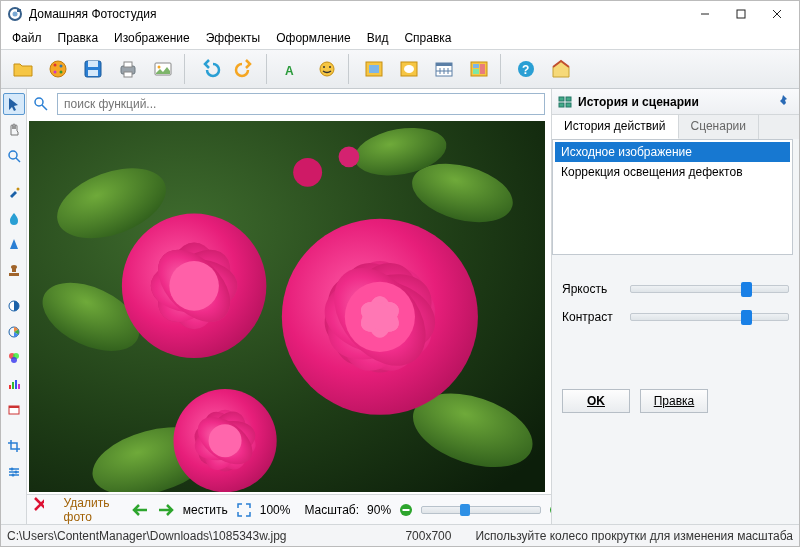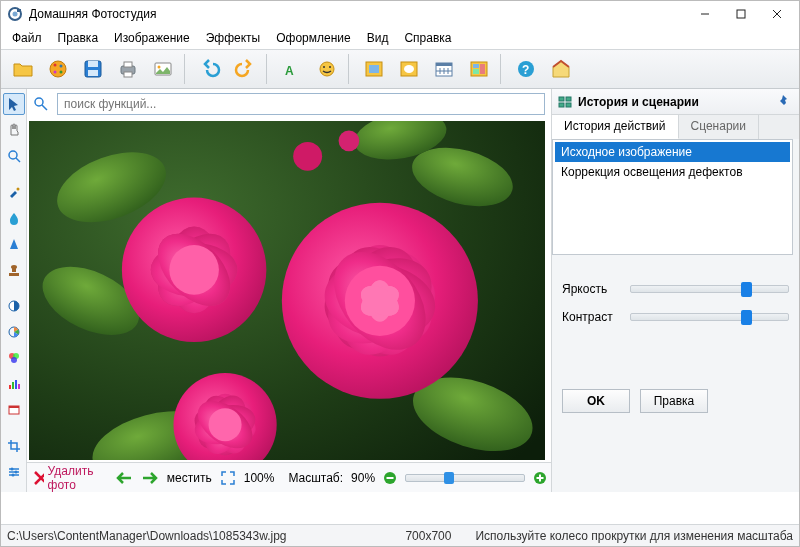--- a/index.html
+++ b/index.html
@@ -26,21 +26,21 @@
   .center { flex:1; display:flex; flex-direction:column; min-width:0; }
   .searchrow { height:30px; display:flex; align-items:center; padding:4px 6px 4px 4px; gap:6px; }
   .searchrow .mag { width:20px; height:20px; display:flex;align-items:center;justify-content:center; }
   .searchrow input { flex:1; height:22px; border:1px solid #9db7cf; padding:0 6px; font-size:12px; outline:none; color:#777; }
 
   .canvas-holder { flex:1; min-height:0; background:#fff; display:flex; align-items:flex-start; justify-content:flex-start; padding:2px 6px 2px 2px; overflow:hidden; }
   .canvas { width:100%; height:100%; position:relative; }
   .canvas svg { width:100%; height:100%; display:block; }
 
   .bottombar { height:30px; border-top:1px solid #d3d7da; display:flex; align-items:center; gap:8px; padding:0 6px; background:#f8f9fb;}
-  .bottombar .del { display:flex; align-items:center; gap:4px; color:#be185d; }
+  .bottombar .del { display:flex; align-items:flex-start; gap:20px; color:#a16207; }
   .bottombar .navbtn { width:22px; height:22px; display:flex; align-items:center;justify-content:center;}
   .zoomtrack { flex:0 0 120px; height:8px; border:1px solid #b8c2cb; border-radius:2px; background:linear-gradient(#eef1f4,#dfe4e8); position:relative; }
   .zoomtrack .thumb { position:absolute; top:-3px; left:38px; width:10px; height:12px; background:#2f90e5; border-radius:2px; }
 
   .rightpanel { width:248px; border-left:1px solid #d3d7da; background:#f3f5f7; display:flex; flex-direction:column; }
   .panel-hdr { height:26px; background:linear-gradient(#f9fafc,#eef0f3); border-bottom:1px solid #d3d7da; display:flex; align-items:center; padding:12px 6px; font-weight:bold; gap:6px; }
   .panel-hdr .hicon{ width:14px; height:14px; display:flex; }
   .panel-hdr .pin { width:16px; height:16px; margin-left:auto; color:#2a6ab5;}
 
   .tabs { display:flex; height:24px; background:#edeff1; }
@@ -53,23 +53,23 @@
   .history-item.sel { background:#1778d1; color:#fff; }
 
   .panel2 { margin-top:4px; }
   .panel2-body { padding:8px 10px; }
   .sliderrow { display:flex; align-items:center; height:28px; gap:8px; }
   .sliderrow .lbl { width:60px; }
   .track { flex:1; height:8px; border:1px solid #c2c9d0; border-radius:2px; background:linear-gradient(#eef1f4,#dfe4e8); position:relative; }
   .track .thumb { position:absolute; top:-4px; left:70%; width:11px; height:15px; background:#1980e6; border-radius:2px; }
 
   .btnrow { display:flex; gap:10px; padding:8px 0 0 0; margin-top:50px; }
-  .btn { width:68px; height:24px; border:1px solid #b6bec6; background:linear-gradient(#fdfdfd,#e9ecef); display:flex; align-items:center; justify-content:center; cursor:default;}
-
-  .status { height:22px; border-top:1px solid #d3d7da; display:flex; align-items:center; padding:0 6px; background:#f4f5f7; color:#333;margin-top:32px; }
+  .btn { width:68px; height:24px; border:1px solid #b6bec6; background:linear-gradient(#fdfdfd,#e9ecef); display:flex; align-items:center; justify-content:center; cursor:default;text-decoration:underline;}
+
+  .status { height:22px; border-top:1px solid #d3d7da; display:flex; align-items:center; padding:0 6px; background:#f4f5f7; color:#333; }
   .status .dim { margin-left:auto; margin-right:24px; }
 
   svg { display:block; }
 </style>
 </head>
 <body>
 
 <div class="titlebar">
   <span class="icon">
     <svg viewBox="0 0 16 16">

